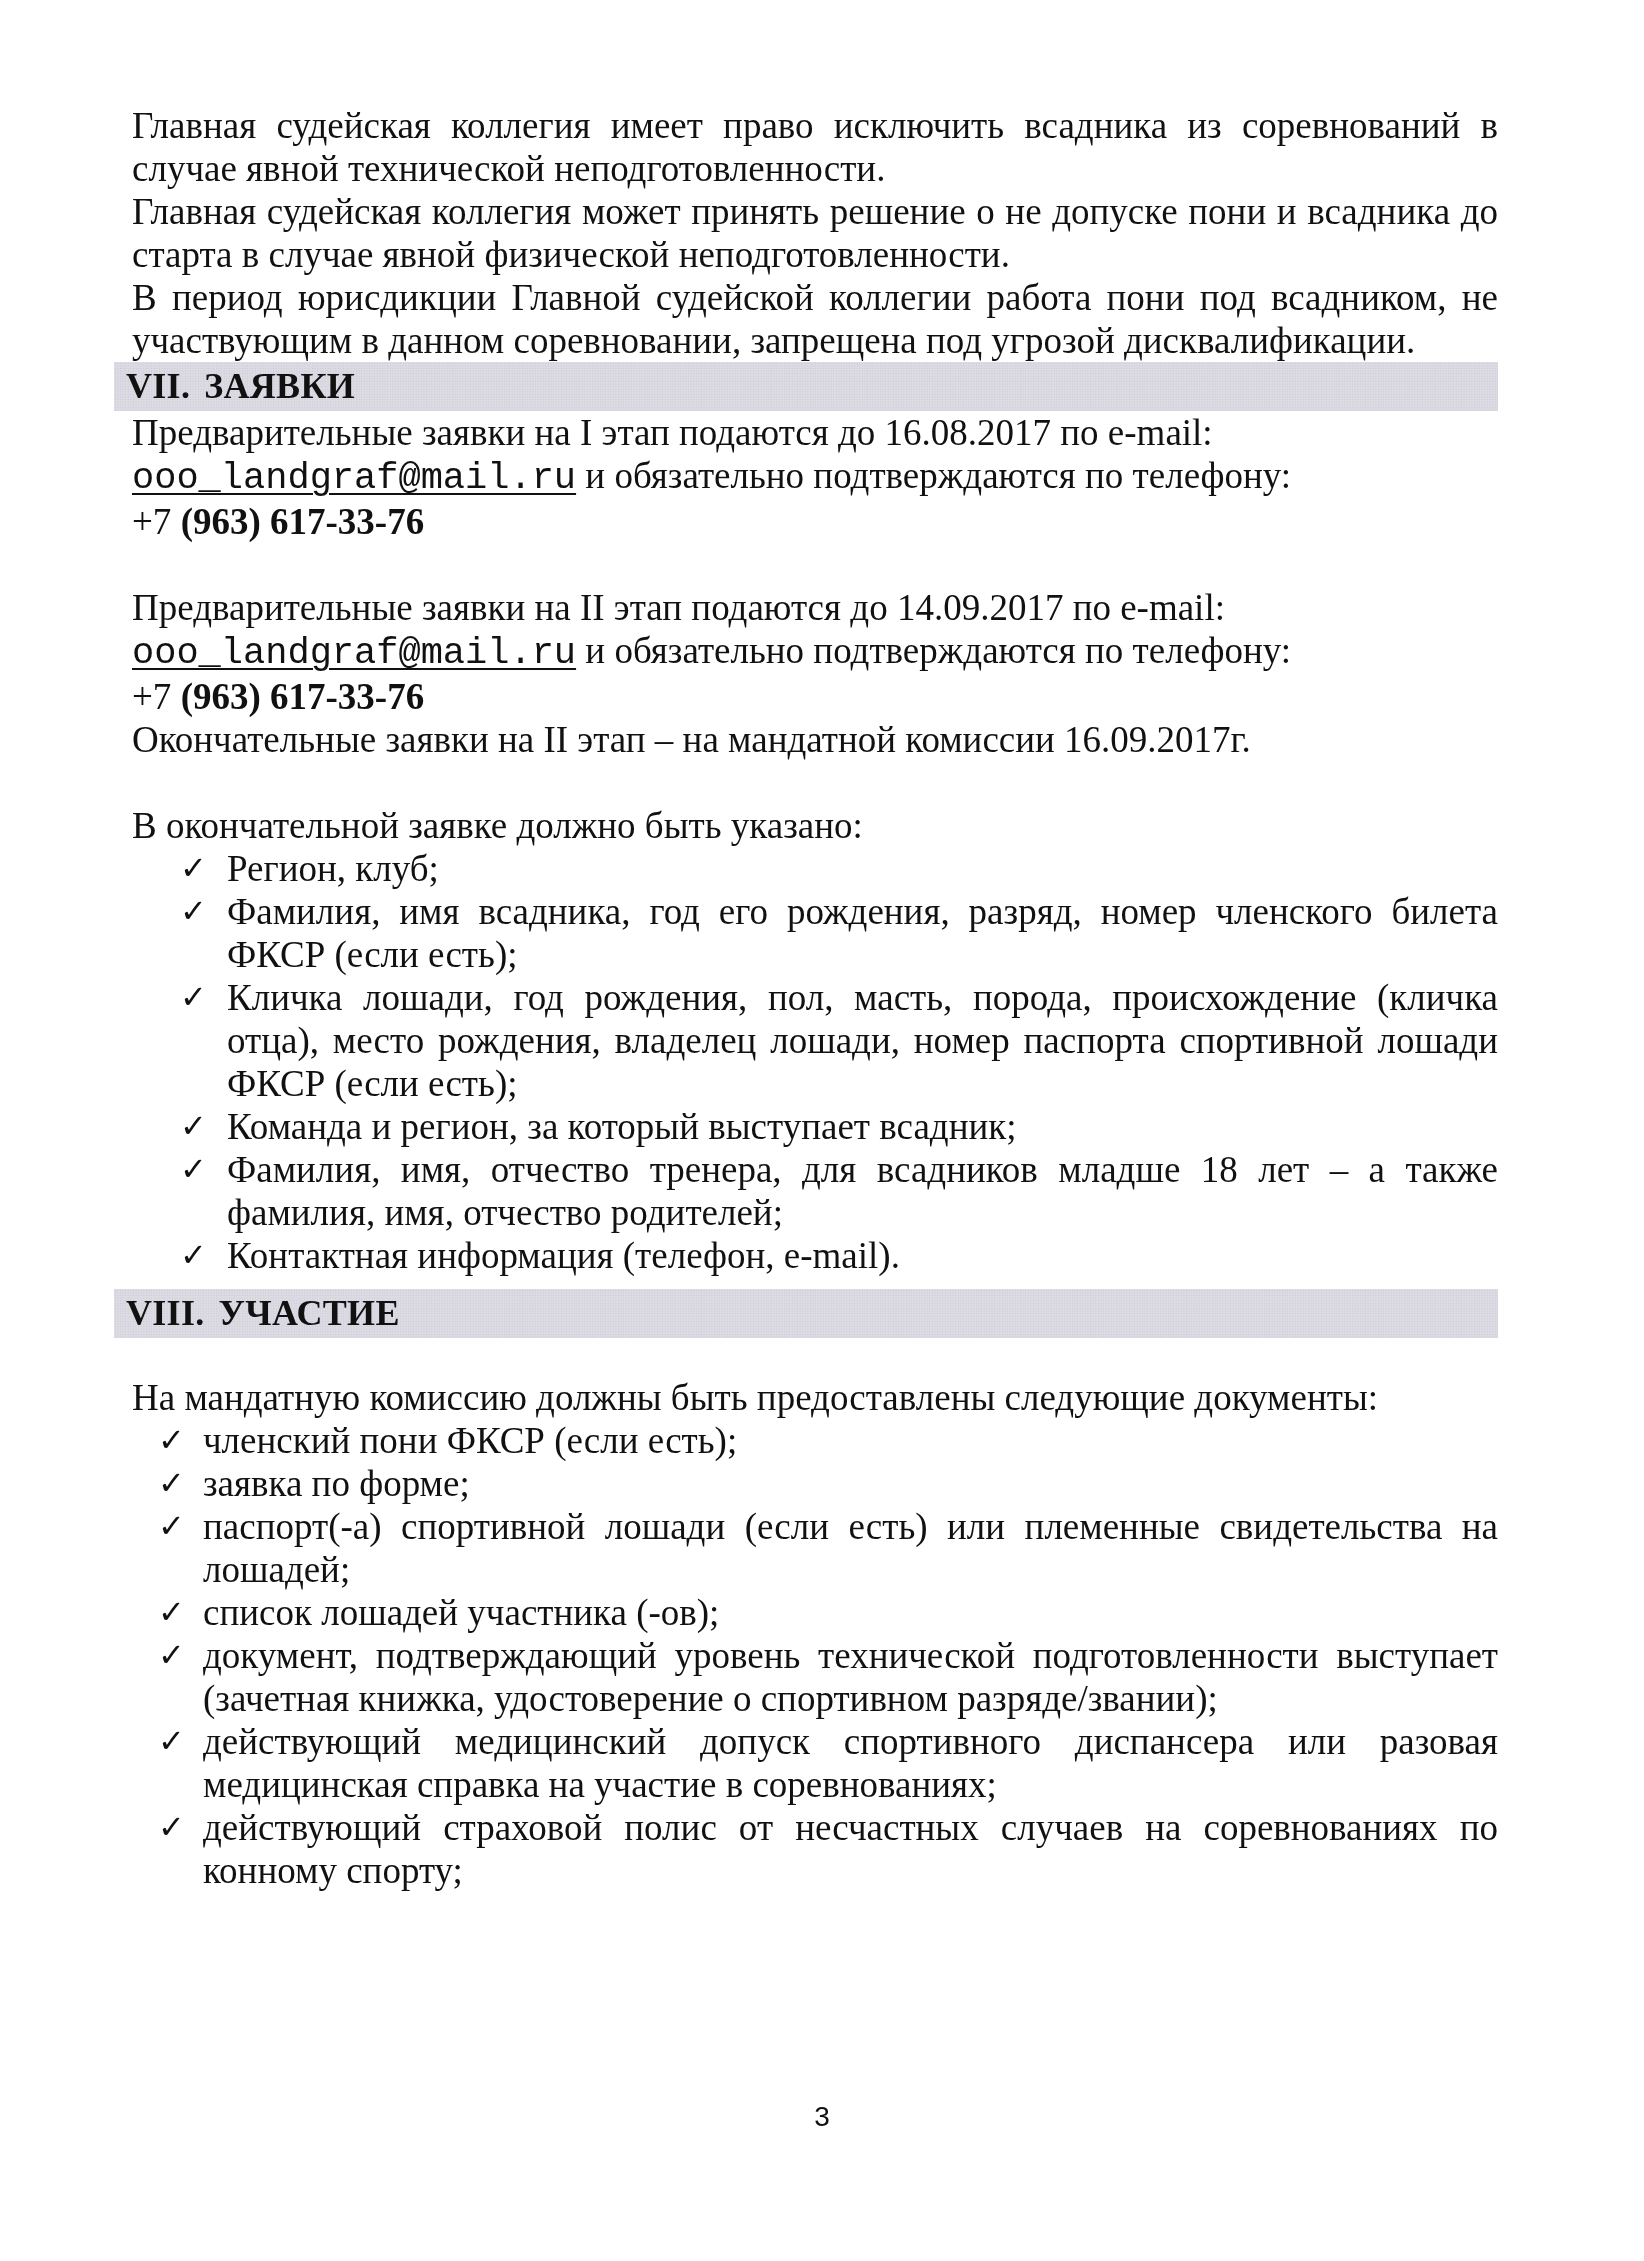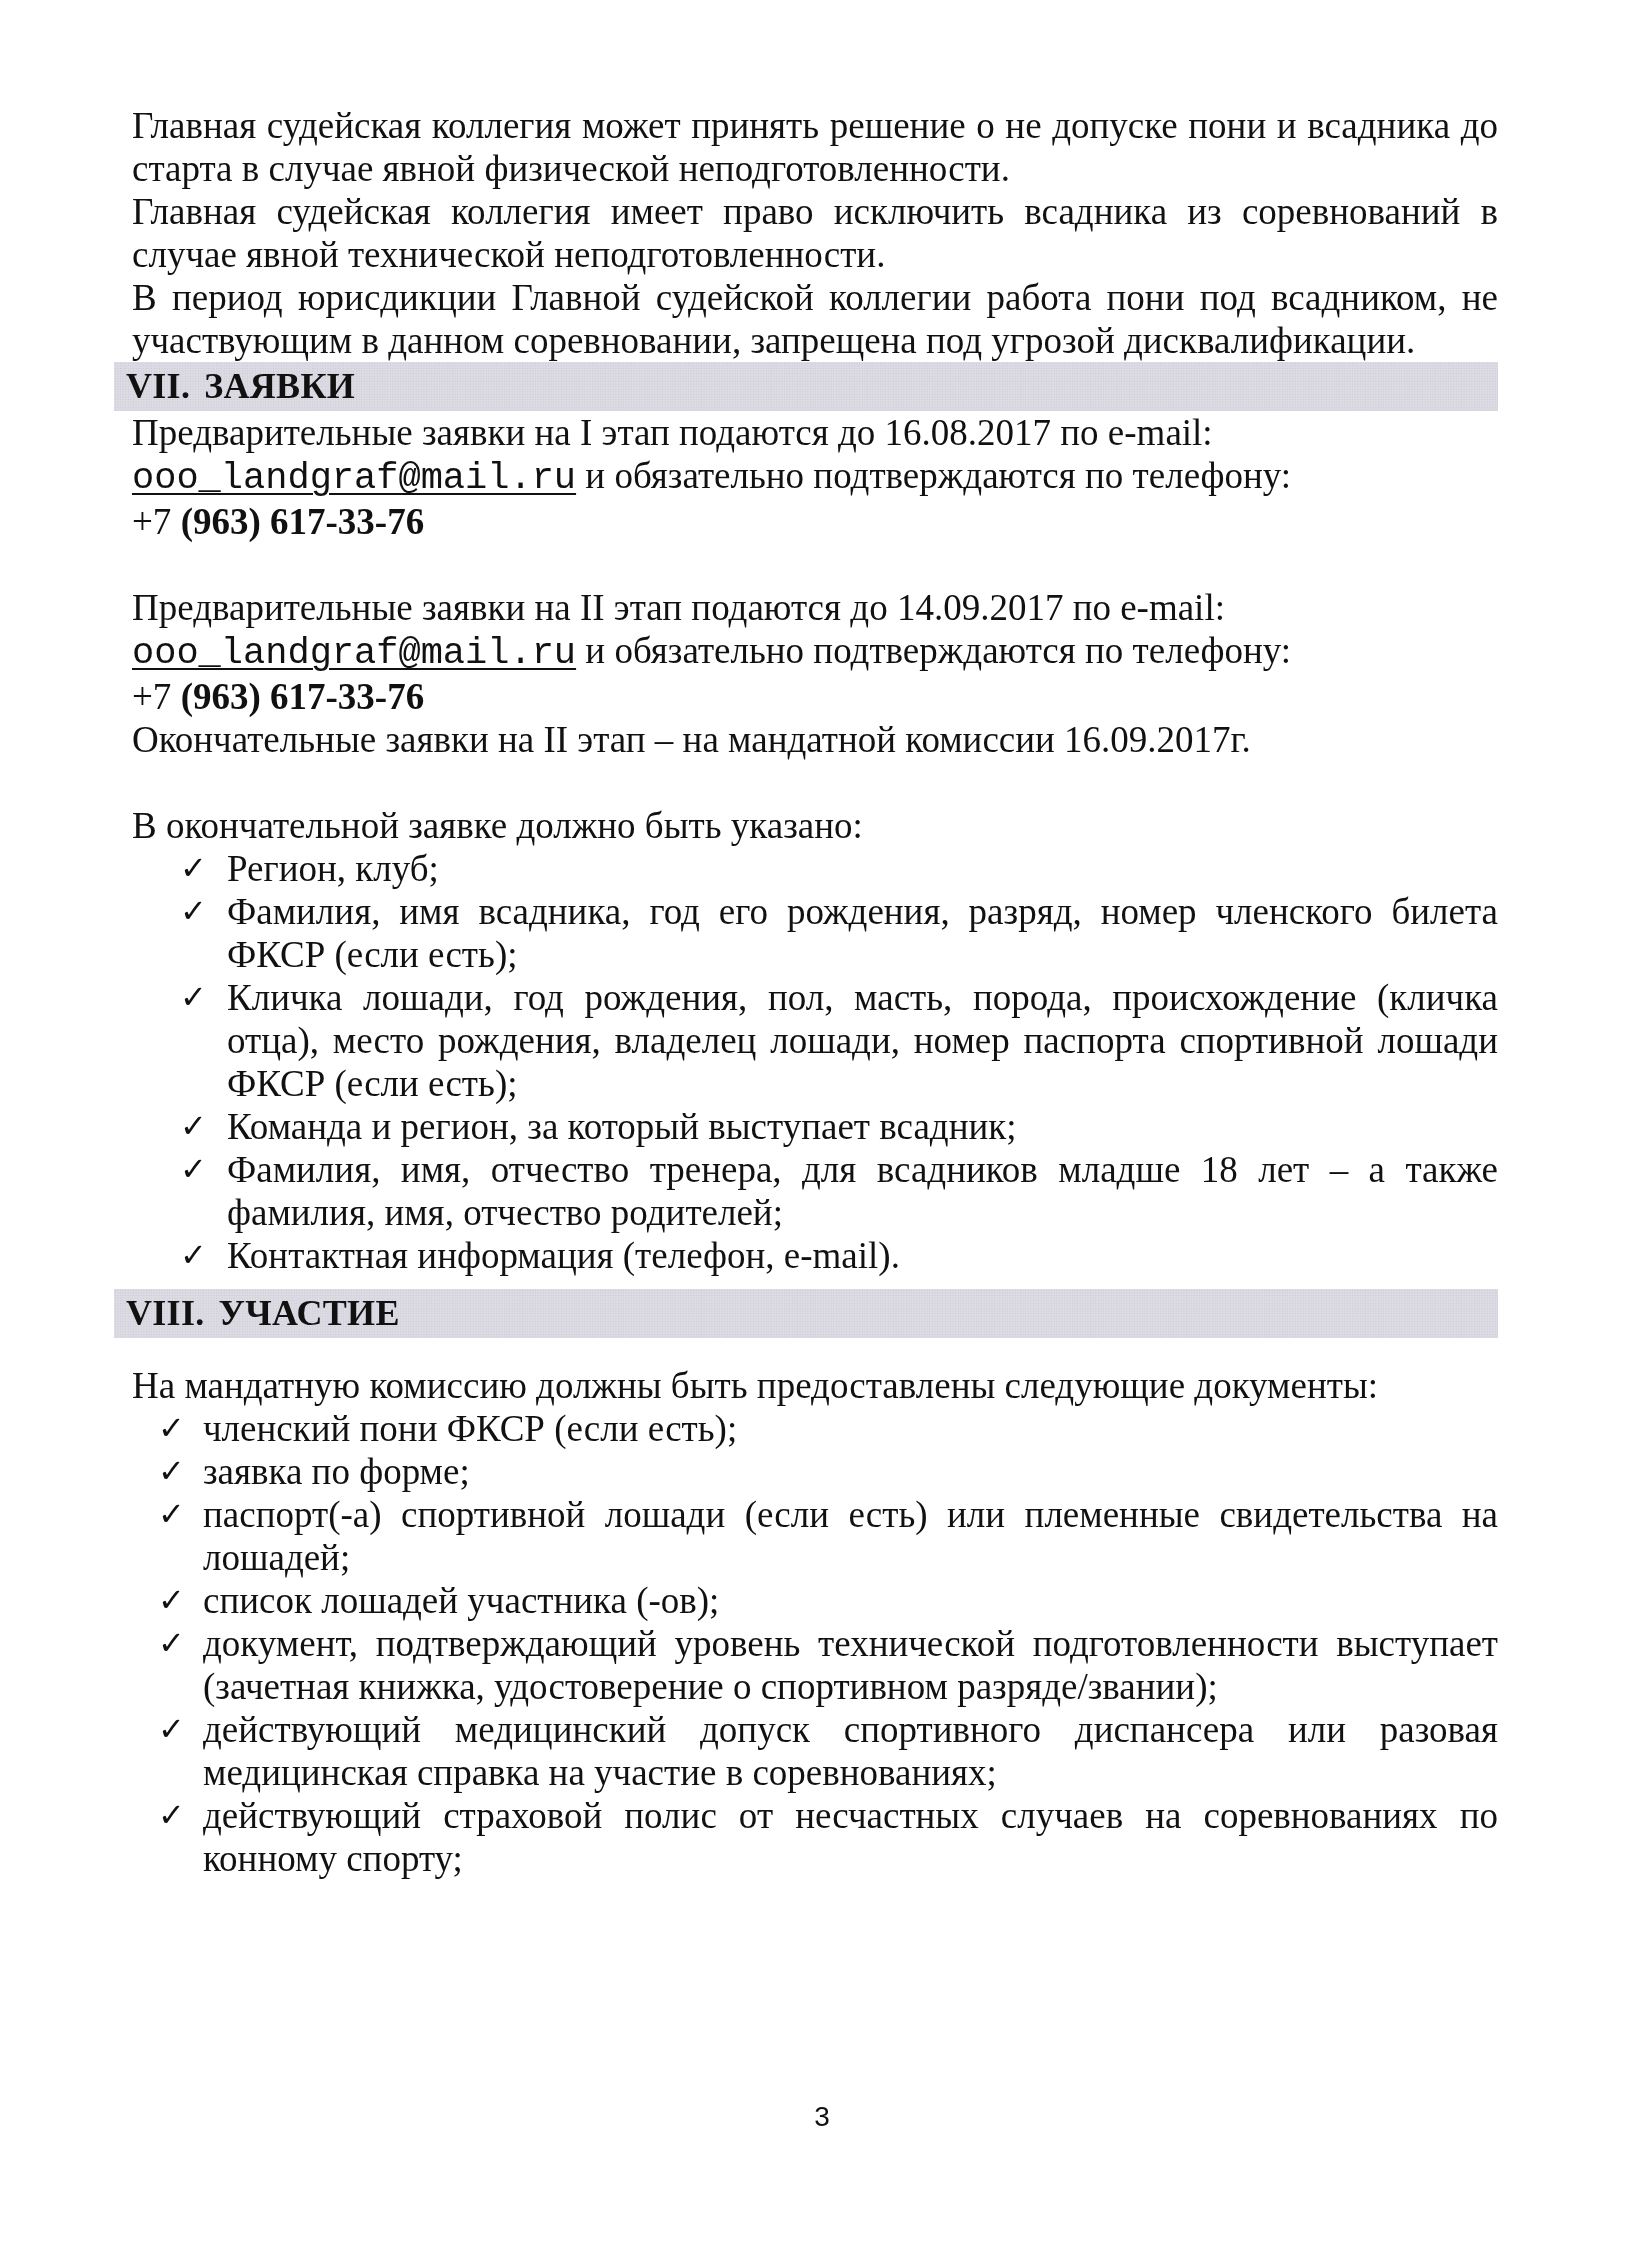--- a/index.html
+++ b/index.html
@@ -58,29 +58,29 @@
     ul.list-b li .check { left: 26px; }
     .page-number {
       position: absolute;
       left: 0;
       width: 1644px;
       top: 2101px;
       text-align: center;
       font-family: "Liberation Sans", "DejaVu Sans", sans-serif;
       font-size: 28px;
     }
-    .mb-intro { margin-top: 26px; }
+    .mb-intro { margin-top: 38px; }
   </style>
 </head>
 <body>
 
 <div class="page">
 
+  <p class="just">Главная судейская коллегия имеет право исключить всадника из соревнований в случае явной технической неподготовленности.</p>
   <p class="just">Главная судейская коллегия может принять решение о не допуске пони и всадника до старта в случае явной физической неподготовленности.</p>
-  <p class="just">Главная судейская коллегия имеет право исключить всадника из соревнований в случае явной технической неподготовленности.</p>
   <p class="just">В период юрисдикции Главной судейской коллегии работа пони под всадником, не участвующим в данном соревновании, запрещена под угрозой дисквалификации.</p>
 
   <div class="section-bar">
     <span class="num">VII.</span>
     <span>ЗАЯВКИ</span>
   </div>
 
   <p>Предварительные заявки на I этап подаются до 16.08.2017 по e-mail:</p>
   <p><span class="email">ooo_landgraf@mail.ru</span><span> и обязательно подтверждаются по телефону:</span></p>
   <p><span>+7 </span><span class="phone-bold">(963) 617-33-76</span></p>

